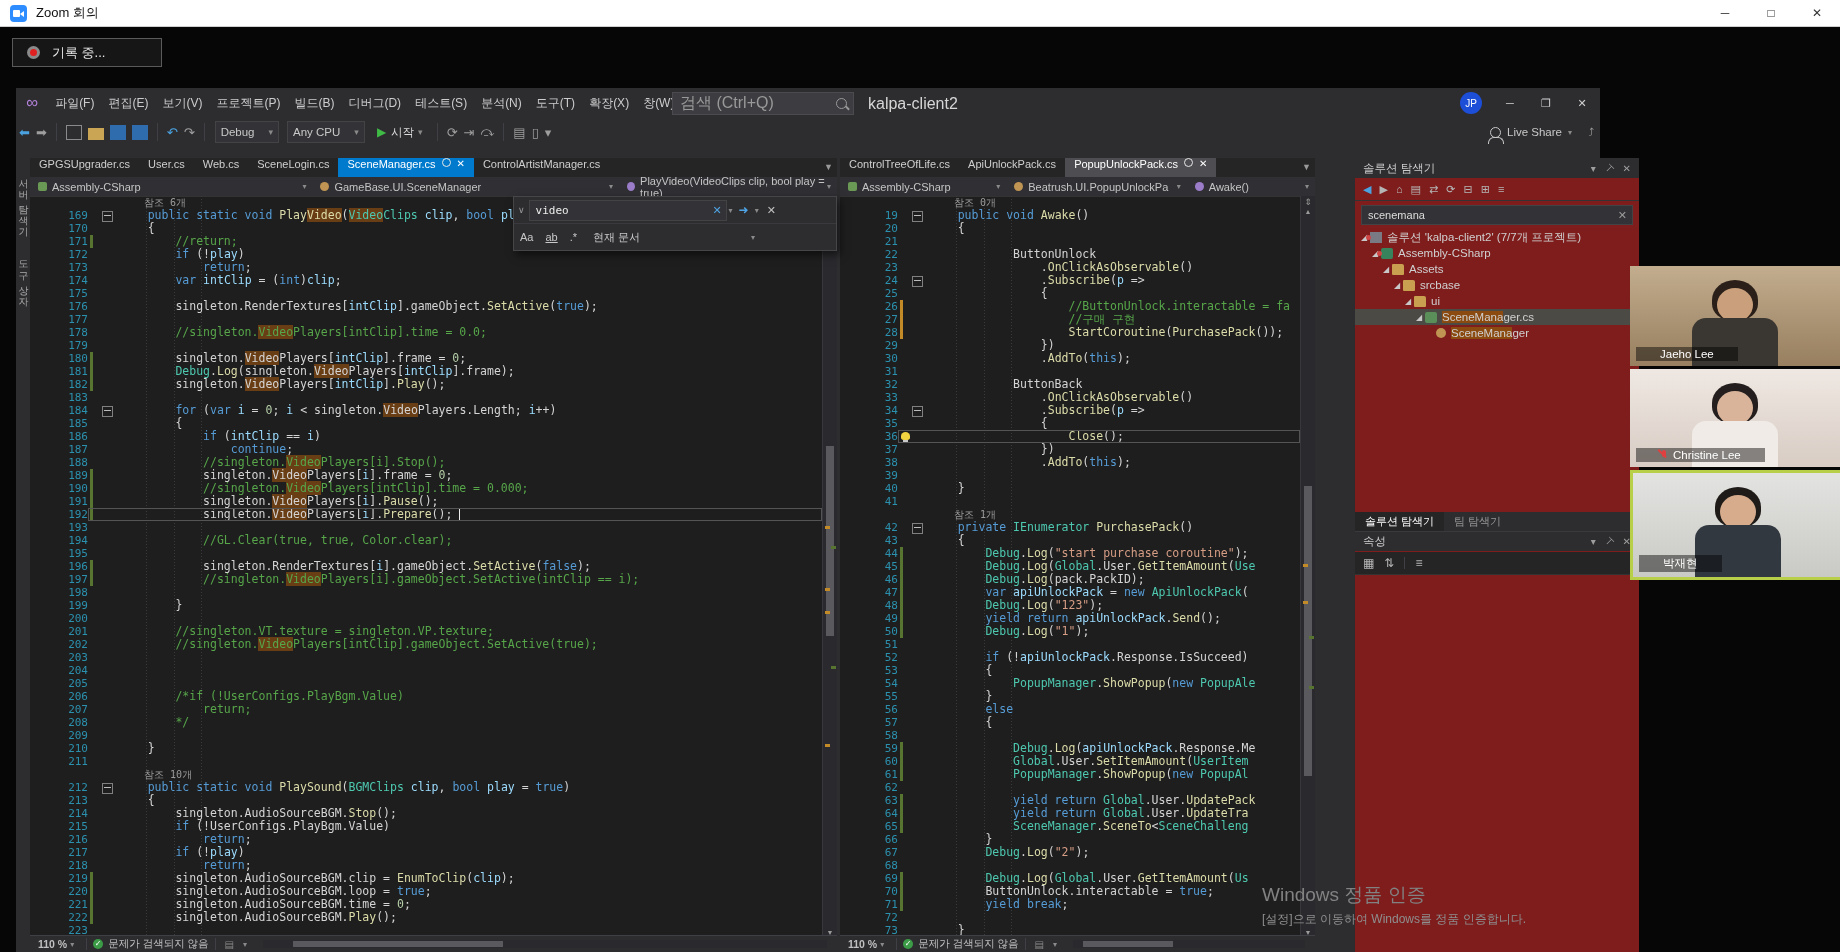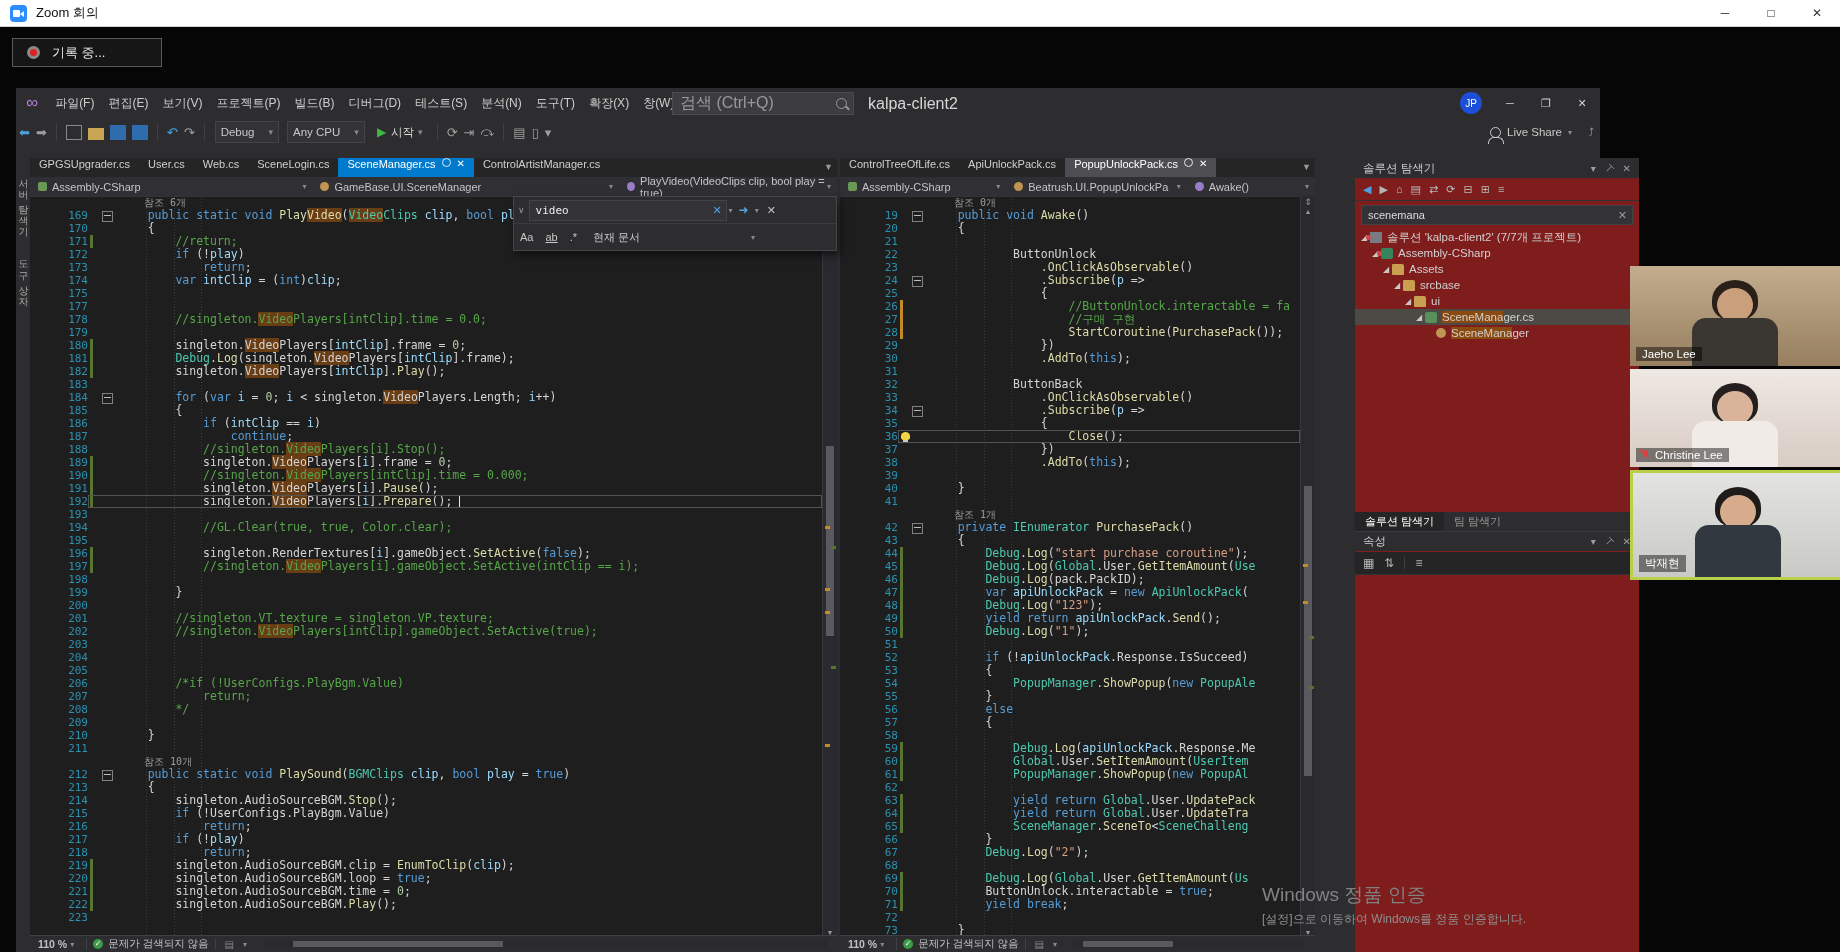--- a/index.html
+++ b/index.html
@@ -155,21 +155,21 @@
   .props-h{position:absolute;left:0;right:0;top:373px;height:19px;background:#2d2d30;display:flex;align-items:center;
            font-size:11.5px;color:#cccccc;border-top:1px solid #3a3a3e;}
   .props-h .t{margin-left:8px;}
   .props-h .ic{margin-left:auto;display:flex;gap:9px;margin-right:8px;color:#9e9e9e;font-size:10px;}
   .props-tb{position:absolute;left:0;right:0;top:394px;height:22px;display:flex;align-items:center;gap:10px;
             padding-left:8px;color:#b5b5b5;font-size:12px;border-bottom:1px solid #333;background:#252526;}
   
   .video{position:absolute;left:1630px;width:210px;overflow:hidden;background:#222;}
   .video.active{border:3px solid #b8cf4a;}
   .vlabel{position:absolute;left:6px;bottom:5px;background:rgba(0,0,0,.45);color:#fff;font-size:11.5px;
-          padding:1px 6px;display:flex;align-items:center;gap:5px;}
+          padding:1px 24px;display:flex;align-items:center;gap:5px;}
   .micoff{width:8px;height:11px;position:relative;display:inline-block;}
   .micoff::before{content:"";position:absolute;left:2px;top:0;width:4px;height:7px;background:#e04040;border-radius:2px;}
   .micoff::after{content:"";position:absolute;left:-1px;top:-1px;width:11px;height:1.5px;background:#e04040;transform:rotate(45deg);transform-origin:left top;}
   .sil-head{position:absolute;border-radius:50%;}
   .sil-hair{position:absolute;border-radius:50% 50% 40% 40%;}
   .sil-body{position:absolute;border-radius:14px 14px 0 0;}
   
   .wm{position:absolute;left:1262px;top:882px;color:#7d7d7d;}
   .wm .l1{font-size:19px;color:#828282;}
   .wm .l2{font-size:12px;color:#8f8f8f;margin-top:3px;}
@@ -352,20 +352,25 @@
             <span class="ln">174</span>
             <span class="fold"></span>
             <pre><span class="sg-k">        var</span><span class="sg-d"> </span><span class="sg-p">intClip</span><span class="sg-d"> = (</span><span class="sg-k">int</span><span class="sg-d">)</span><span class="sg-p">clip</span><span class="sg-d">;</span></pre>
           </div>
           <div class="crow">
             <span class="ln">175</span>
             <span class="fold"></span>
             <pre></pre>
           </div>
           <div class="crow">
+            <span class="ln">176</span>
+            <span class="fold"></span>
+            <pre><span class="sg-d">        singleton.RenderTextures[</span><span class="sg-p">intClip</span><span class="sg-d">].gameObject.</span><span class="sg-m">SetActive</span><span class="sg-d">(</span><span class="sg-k">true</span><span class="sg-d">);</span></pre>
+          </div>
+          <div class="crow">
             <span class="ln">177</span>
             <span class="fold"></span>
             <pre></pre>
           </div>
           <div class="crow">
             <span class="ln">178</span>
             <span class="fold"></span>
             <pre><span class="sg-c">        //singleton.</span><span class="sg-c hl">Video</span><span class="sg-c">Players[intClip].time = 0.0;</span></pre>
           </div>
           <div class="crow">

